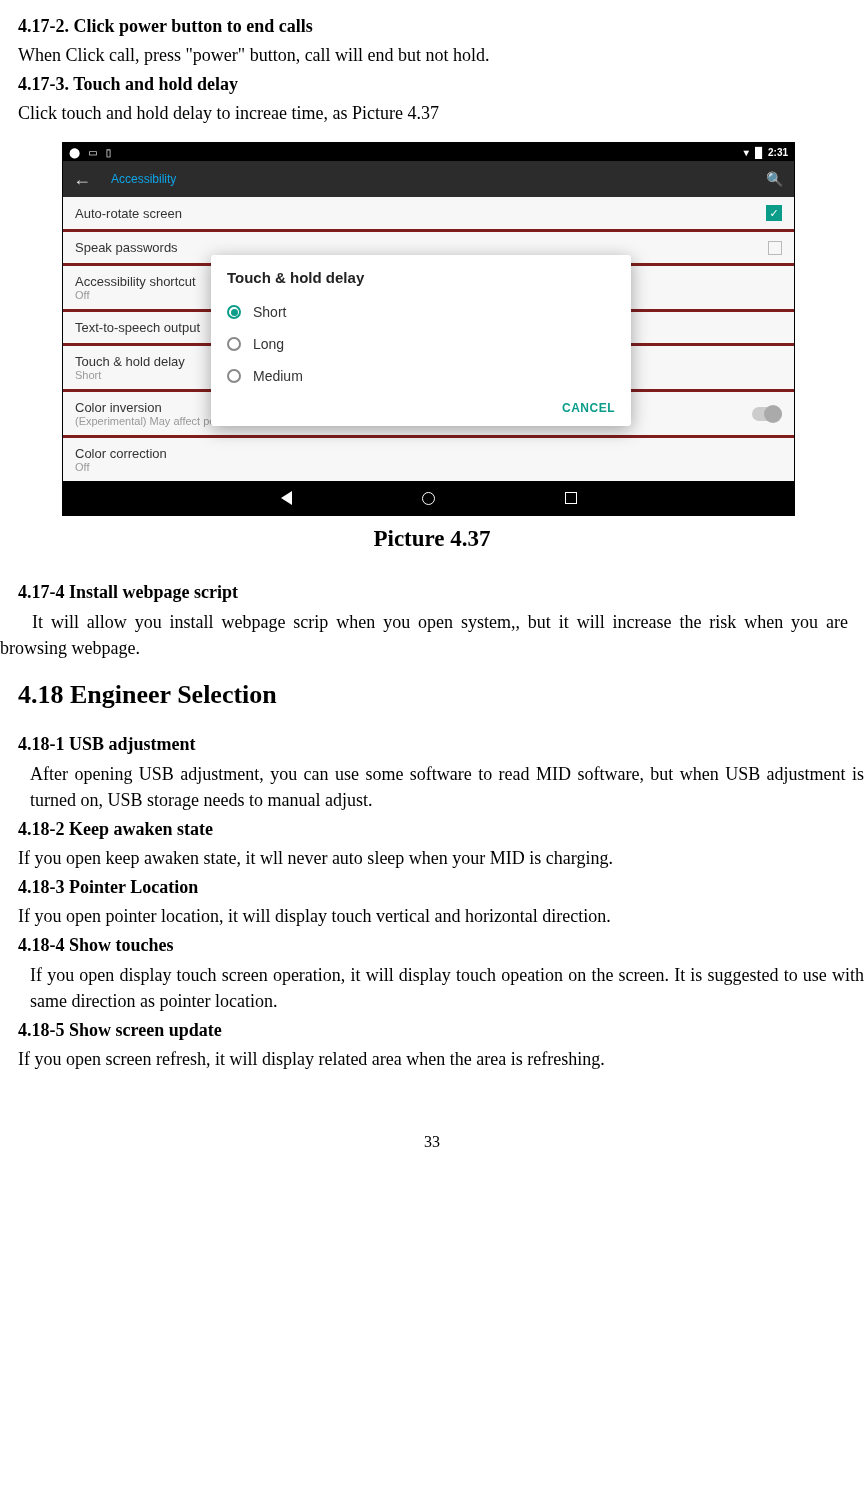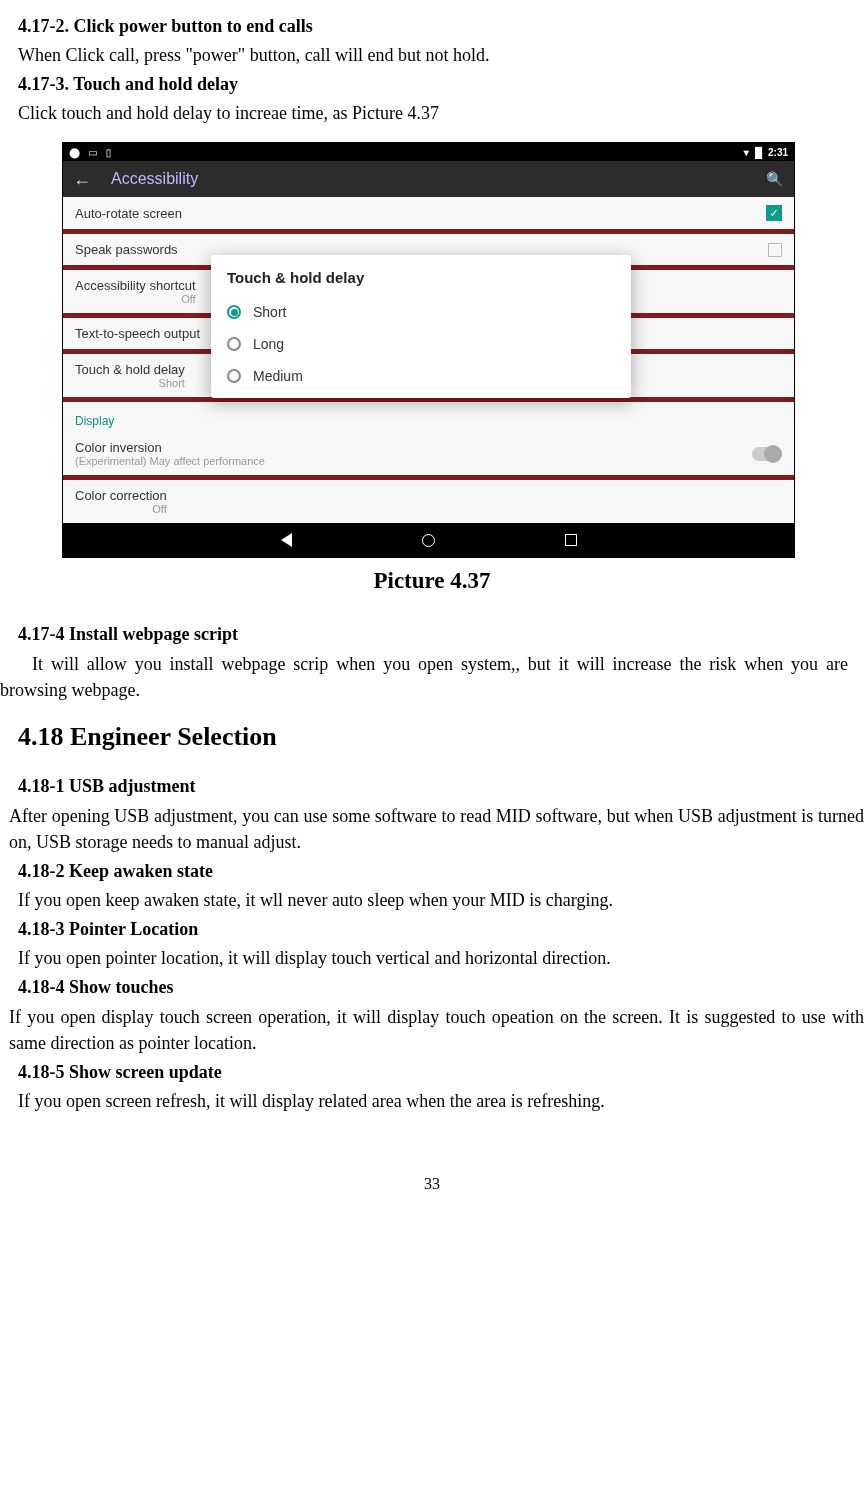--- a/index.html
+++ b/index.html
@@ -29,21 +29,21 @@
       text-align: justify;
       text-indent: 32px;
     }
     .body-text-flush {
       font-size: 18px;
       margin: 6px 0 6px 0;
       line-height: 1.45;
       text-align: justify;
     }
     .indent-wrap {
-       padding-left: 9px;
+       padding-left: 30px;
     }
     .big-heading {
       font-weight: bold;
       font-size: 26px;
       margin: 18px 0 24px 18px;
     }
 
     
     .figure-wrap {
       margin: 16px 0 8px 62px;
@@ -81,45 +81,45 @@
       align-items: center;
       padding: 0 10px;
       font-family: Arial, sans-serif;
     }
     .appbar .back {
       color: #ddd;
       font-size: 18px;
       margin-right: 20px;
     }
     .appbar .title {
-      color: #c4b5fd;
-      font-size: 16px;
+      color: #0ea5e9;
+      font-size: 12px;
       flex: 1;
     }
     .appbar .search {
       color: #aaa;
       font-size: 14px;
     }
 
     
     .settings {
       background: #f7f7f7;
       font-family: Arial, sans-serif;
       position: relative;
     }
     .row {
-      border-bottom: 5px solid #7f1d1d;
+      border-bottom: 3px solid #7f1d1d;
       padding: 8px 12px;
       display: flex;
       align-items: center;
       justify-content: space-between;
     }
     .row .labelcol { display:flex; flex-direction:column; }
     .row .label { font-size: 13px; color: #333; }
-    .row .sub { font-size: 11px; color: #999; text-align: right; }
+    .row .sub { font-size: 11px; color: #999; }
     .row .sectionlabel { font-size: 12px; color: #0b8f7f; font-weight: 500; }
 
     .checkbox {
       width: 16px; height: 16px;
       background: #0b9d8a;
       display:flex; align-items:center; justify-content:center;
       color:#fff; font-size:11px;
     }
     .checkbox-empty {
       width: 14px; height: 14px;
@@ -278,23 +278,20 @@
         </div>
     </div>
 
     <div class="row">
       <div class="labelcol">
         <span class="label">Touch &amp; hold delay</span>
         <span class="sub">Short</span>
       </div>
     </div>
 
-    <div class="row" style="border-bottom:none; padding-top:12px; padding-bottom:4px;">
-      <span class="sectionlabel">Display</span>
-    </div>
 
     <div class="row">
       <div class="labelcol">
         <span class="label">Color inversion</span>
         <span class="sub">(Experimental) May affect performance</span>
       </div>
       <div class="switch"></div>
     </div>
 
     <div class="row" style="border-bottom:none;">
@@ -312,20 +309,23 @@
           <span>Short</span>
         </div>
         <div class="option">
           <span class="radio"></span>
           <span>Long</span>
         </div>
         <div class="option">
           <span class="radio"></span>
           <span>Medium</span>
         </div>
+        <div class="dialog-actions">
+          <span class="dialog-cancel">CANCEL</span>
+        </div>
       </div>
     </div>
 
   </div>
 
   <div class="navbar">
     <div class="nav-back"></div>
     <div class="nav-home"></div>
     <div class="nav-recent"></div>
   </div>

